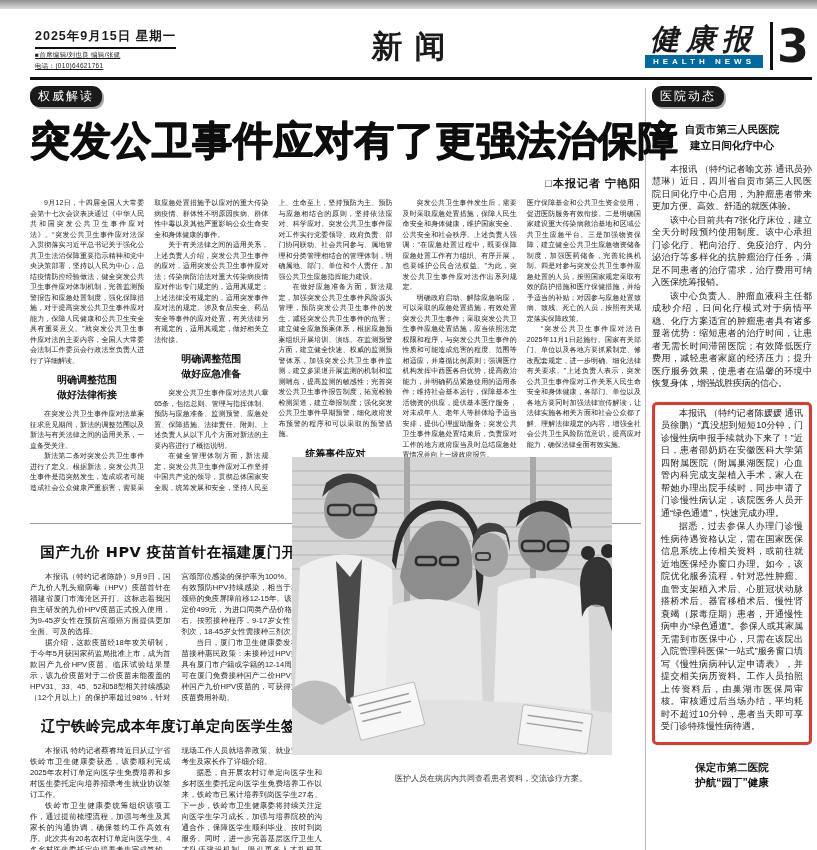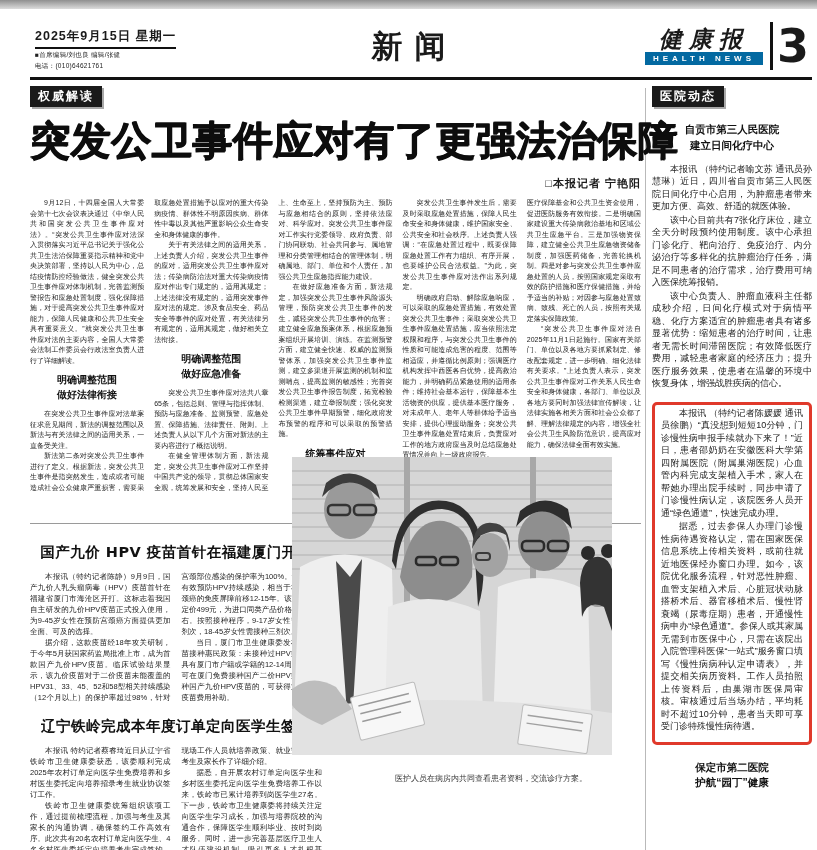--- a/index.html
+++ b/index.html
@@ -5,44 +5,44 @@
   * { margin:0; padding:0; box-sizing:border-box; }
   html,body { background:#fff; }
   #page {
     position:relative; width:817px; height:850px; overflow:hidden;
     background:#fff; font-family:"Liberation Sans", sans-serif; color:#1a1a1a;
   }
   .top-strip { position:absolute; left:0; top:0; width:817px; height:9px;
     background:linear-gradient(#8f8f8f,#dcdcdc); }
 
   
-  .date-block { position:absolute; left:35px; top:26px; }
+  .date-block { position:absolute; left:35px; top:26px;text-decoration:underline; }
   .date-line { font-size:12.5px; font-weight:bold; display:inline-block;
     border-bottom:2px solid #111; padding-bottom:2px; letter-spacing:1px; }
   .small-line { font-size:6.5px; color:#222; margin-top:2px; letter-spacing:.3px; }
   .section-title { position:absolute; left:0; right:0; top:26px; text-align:center;
     font-size:31px; font-weight:bold; letter-spacing:12px; text-indent:12px;
     font-family:"DejaVu Sans", sans-serif; }
   .masthead { position:absolute; right:8px; top:22px; display:flex; align-items:center; }
   .masthead-txt { display:flex; flex-direction:column; align-items:center; }
   .masthead-cn { font-family:"DejaVu Serif", serif; font-style:italic; font-weight:bold;
-    font-size:23px; letter-spacing:7px; line-height:1.05; white-space:nowrap; }
+    font-size:29px; letter-spacing:7px; line-height:1.05; white-space:nowrap; }
   .masthead-en { background:#0369a1; color:#fff; font-size:8px; font-weight:bold;
     letter-spacing:4px; padding:2px 8px; margin-top:1px; }
   .masthead-bar { width:3px; height:48px; background:#111; margin:0 4px 0 7px; }
   .masthead-page { font-size:46px; font-weight:900; line-height:1;
     font-family:"DejaVu Sans", sans-serif; }
   .header-rule { position:absolute; left:30px; top:77px; width:782px; height:3px; background:#111; }
 
   
   .vdivider { position:absolute; left:645px; top:88px; bottom:0; width:1px; background:#b9b9b9; }
 
   
-  .tag { display:inline-block; background:#1a1a1a; color:#fff; font-weight:bold;
-    font-size:12px; letter-spacing:2px; padding:2px 8px; box-shadow:2px 2px 0 #a9a9a9; }
+  .tag { display:inline-block; background:#1a1a1a; color:#fff; font-weight:normal;
+    font-size:12px; letter-spacing:2px; padding:2px 8px; box-shadow:2px 2px 0 #a9a9a9;border-radius:9px; }
 
   
   .left-region { position:absolute; left:30px; top:86px; width:611px; height:764px; }
   .main-headline { margin-top:9px; font-size:40px; line-height:1.2; font-weight:bold;
     color:#0d0d0d; letter-spacing:.5px; white-space:nowrap;
     text-shadow:1px 0 0 #0d0d0d, 0 .5px 0 #0d0d0d; font-family:"DejaVu Sans", sans-serif; }
   .byline { font-size:11px; font-weight:bold; margin:12px 0 7px 4px; letter-spacing:1px;text-align:right; }
   .cols5 { column-count:5; column-gap:10px; height:312px; overflow:hidden;
     font-size:7px; line-height:10.5px; text-align:justify; color:#222; }
   .cols5 p, .cols2 p { text-indent:2em; }

